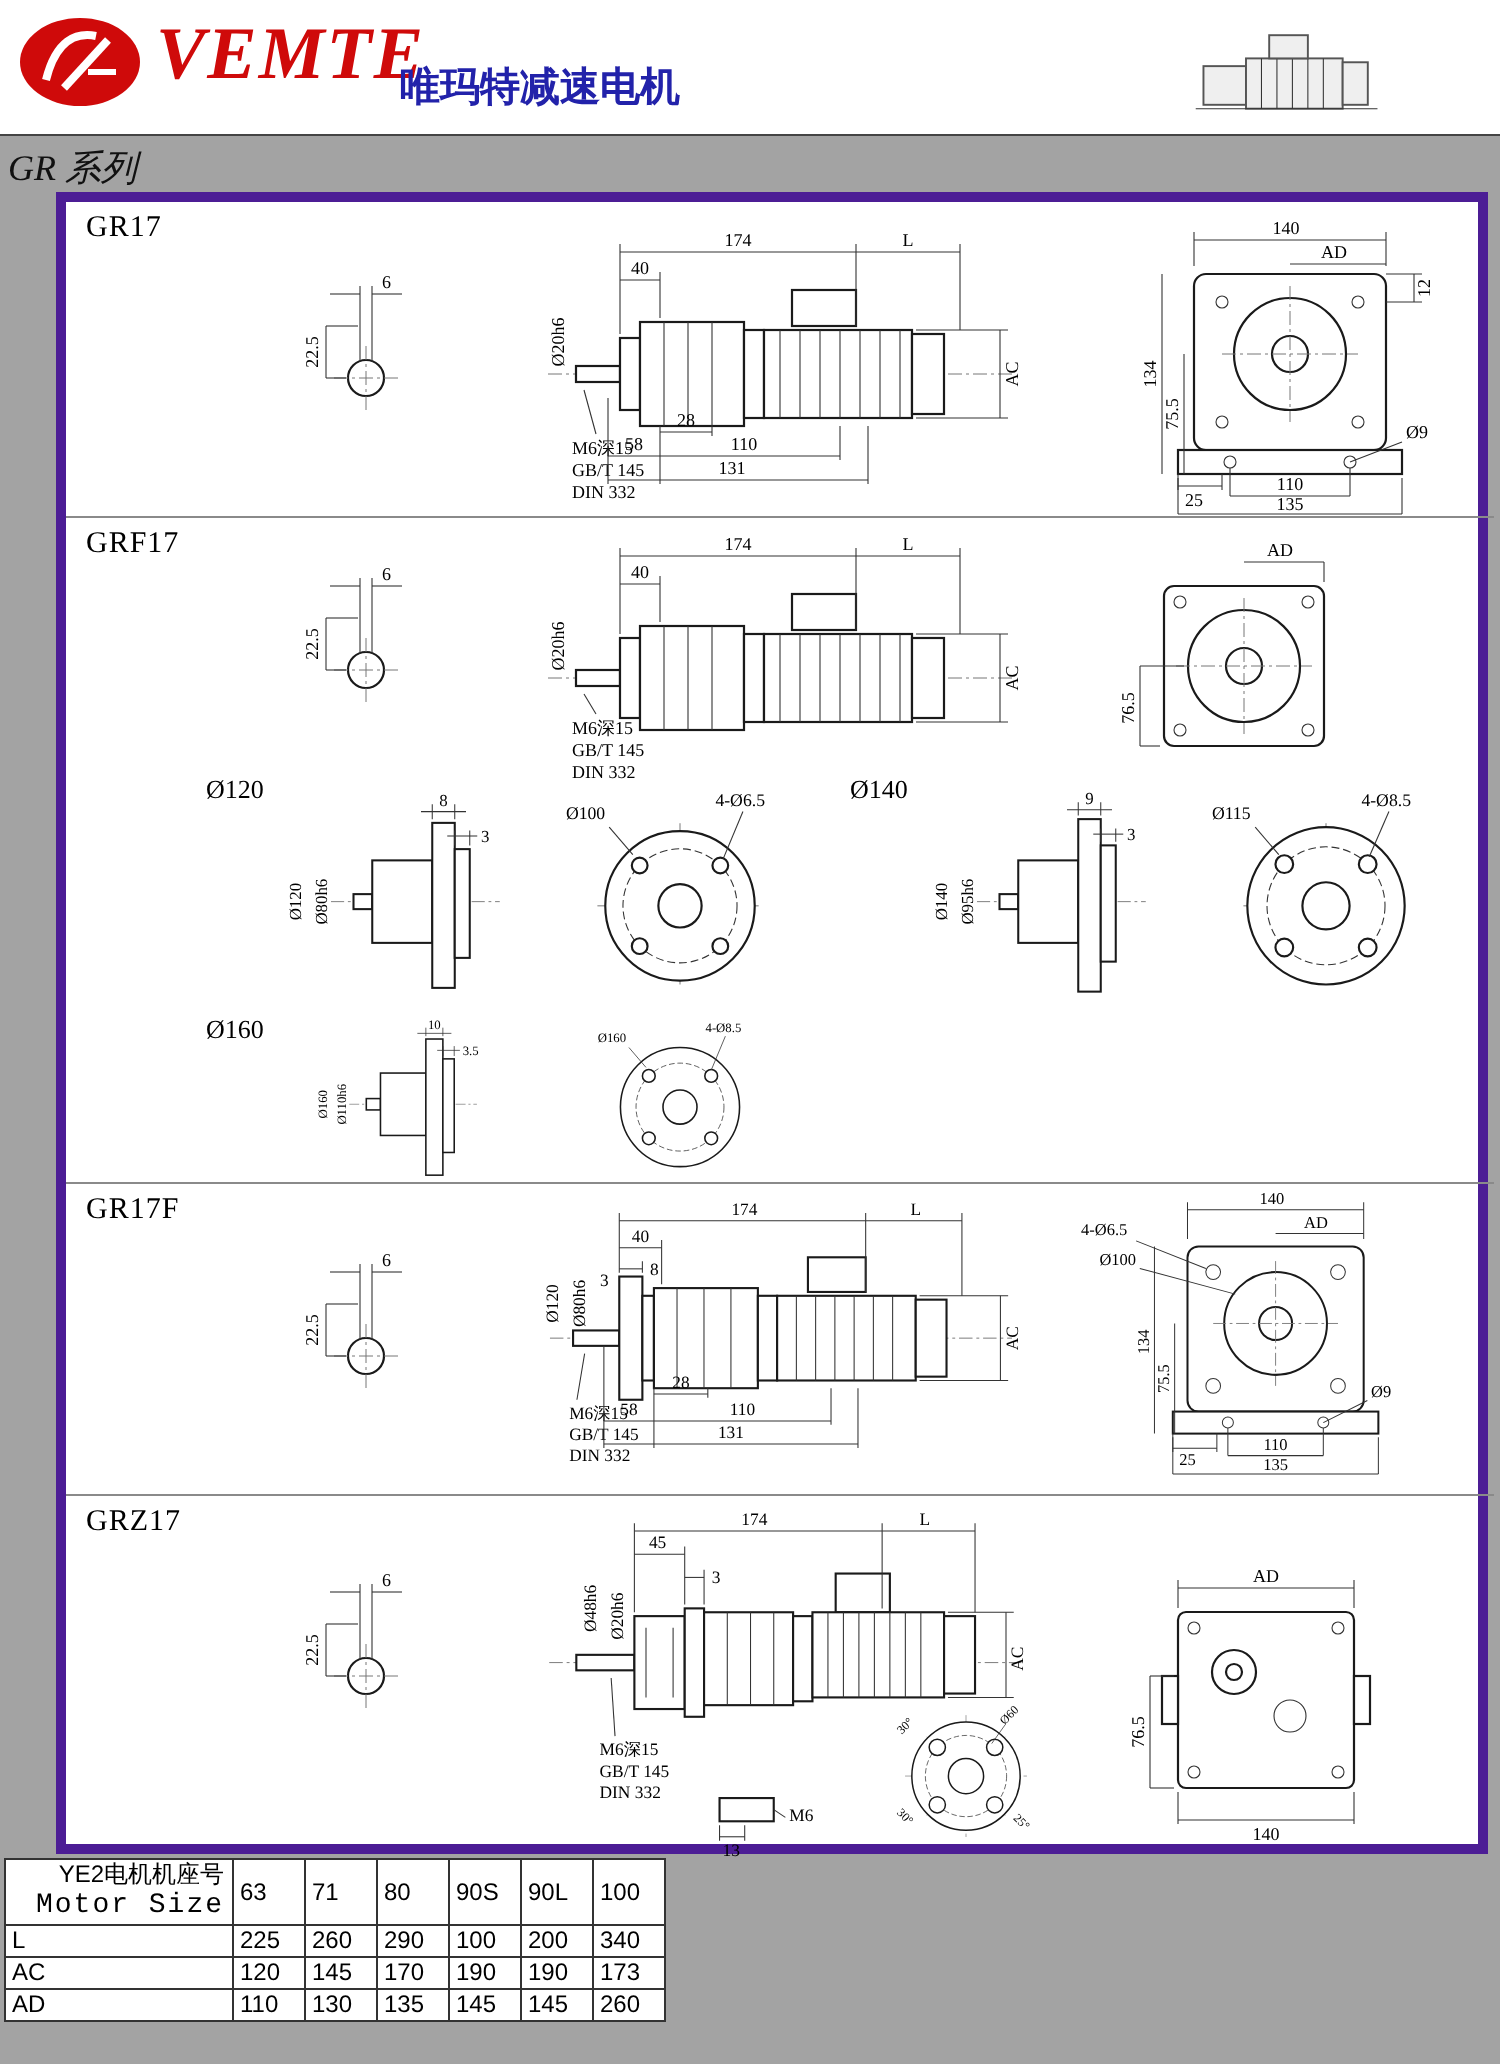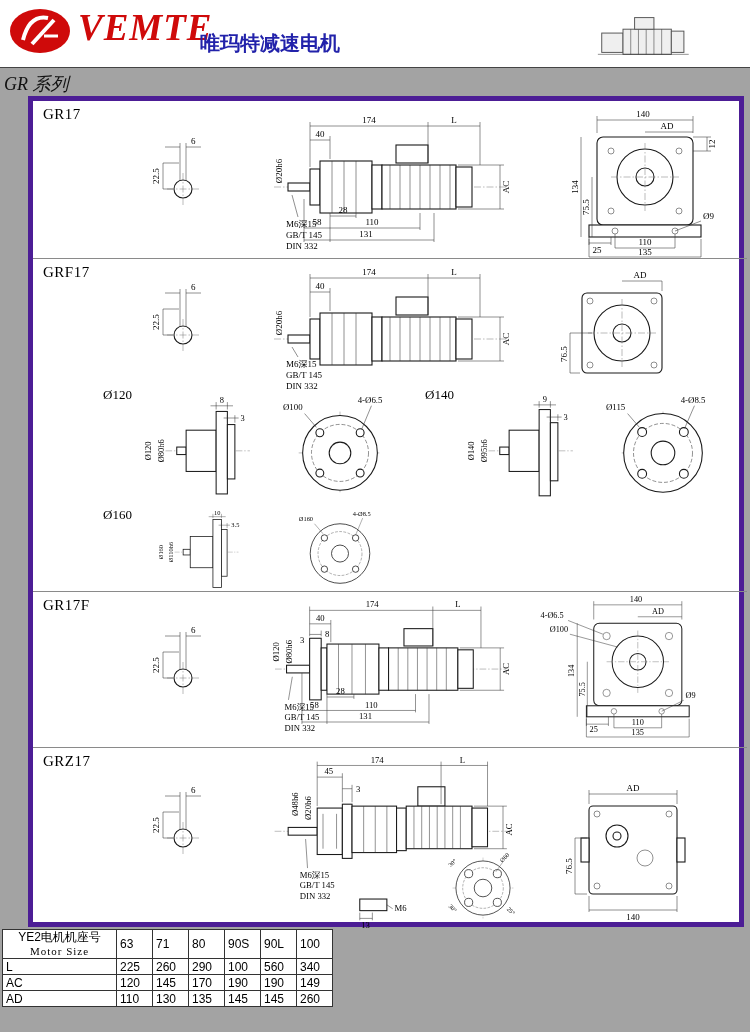--- a/index.html
+++ b/index.html
@@ -23,22 +23,22 @@
   svg .fw{fill:#fff;stroke:#1a1a1a;stroke-width:1.1}
   svg .fg{fill:#efefef;stroke:#555;stroke-width:1}
   svg .th{stroke:#333;stroke-width:.55;fill:none}
   svg .da{stroke:#333;stroke-width:.55;fill:none;stroke-dasharray:4 2}
   svg .cl{stroke:#777;stroke-width:.5;stroke-dasharray:7 2 1.5 2;fill:none}
   svg text.d{font:9px "Liberation Serif",serif;fill:#000}
   svg text.dm{font:9px "Liberation Serif",serif;fill:#000;text-anchor:middle}
   
   .dim-table{position:absolute;left:2px;top:929px;border-collapse:collapse;font:12px "Liberation Sans",sans-serif;color:#000;background:#fff}
   .dim-table td,.dim-table th{border:1px solid #333;text-align:left;padding:0 3px;height:16px;font-weight:normal;min-width:36px}
-  .dim-table th.main{width:114px;text-align:center;padding:1px 4px;line-height:1.15}
-  .dim-table .en{font-family:Liberation Serif, serif;font-size:11px;letter-spacing:1px}
+  .dim-table th.main{width:114px;text-align:right;padding:1px 4px;line-height:1.15}
+  .dim-table .en{font-family:Liberation Mono, monospace;font-size:14px;letter-spacing:1px}
 </style>
 </head>
 <body>
 
 <div class="page">
 
   <div class="hdr">
     <svg class="abs" style="left:8px;top:6px" width="64" height="50" viewBox="0 0 64 50">
       <ellipse cx="32" cy="25" rx="30" ry="22" fill="#cf0a0a"></ellipse>
       <path d="M15 34 C20 14, 30 10, 40 12" stroke="#fff" stroke-width="4" fill="none"></path>
@@ -610,31 +610,31 @@
       <th>90S</th>
       <th>90L</th>
       <th>100</th>
     </tr>
     <tr>
       <td>L</td>
       <td>225</td>
       <td>260</td>
       <td>290</td>
       <td>100</td>
-      <td>560</td>
+      <td>200</td>
       <td>340</td>
     </tr>
     <tr>
       <td>AC</td>
       <td>120</td>
       <td>145</td>
       <td>170</td>
       <td>190</td>
       <td>190</td>
-      <td>149</td>
+      <td>173</td>
     </tr>
     <tr>
       <td>AD</td>
       <td>110</td>
       <td>130</td>
       <td>135</td>
       <td>145</td>
       <td>145</td>
       <td>260</td>
     </tr>

